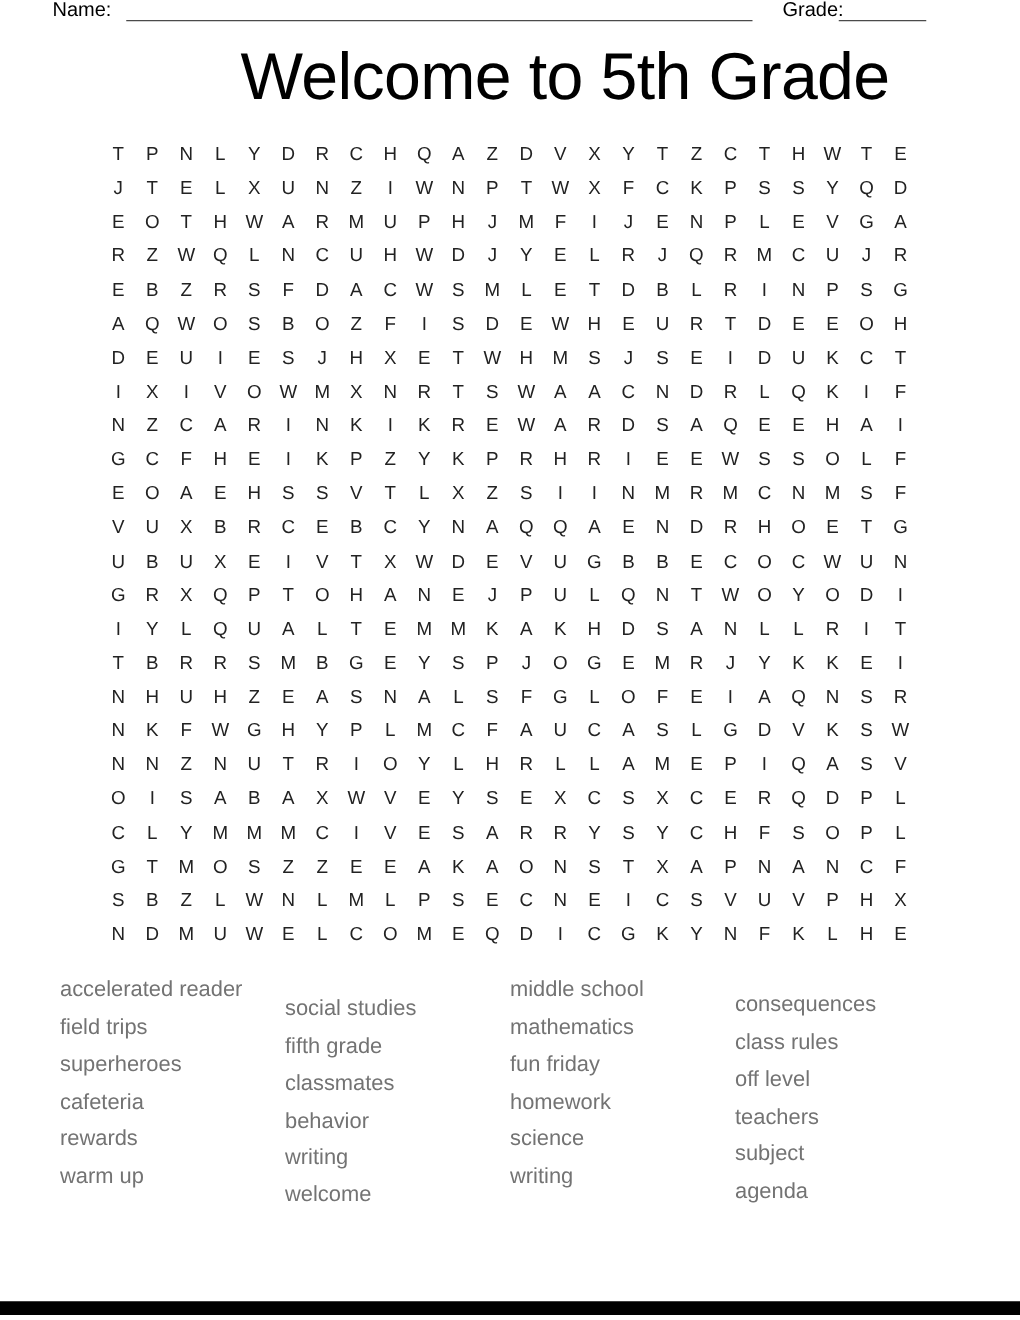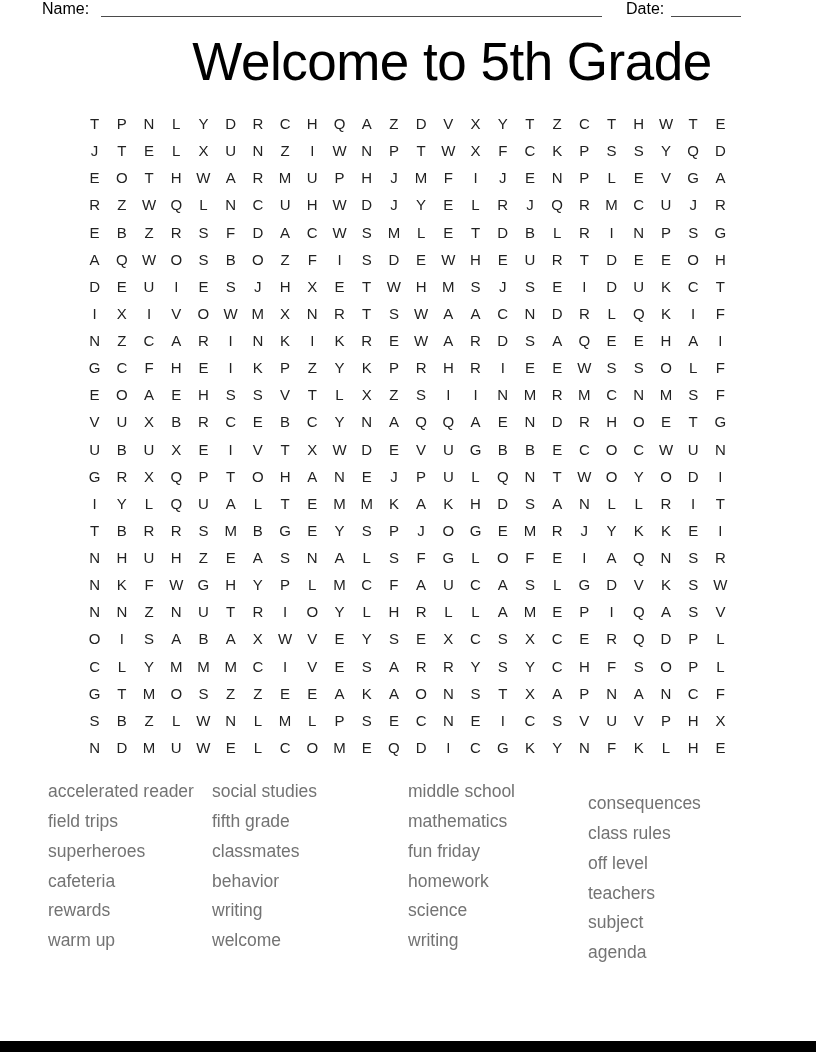--- a/index.html
+++ b/index.html
@@ -69,21 +69,21 @@
   
   .word-bank {
     position: absolute;
     left: 0;
     top: 777px;
     width: 100%;
     height: 185px;
   }
   .wb-col { position: absolute; top: 0; }
   .wb-col-0 { left: 48px; }
-  .wb-col-1 { left: 212px; }
+  .wb-col-1 { left: 228px; margin-top: 15px; }
   .wb-col-2 { left: 408px; }
   .wb-col-3 { left: 588px; margin-top: 12px; }
   .word {
     font-size: 17.5px;
     line-height: 29.85px;
     color: #737373;
     white-space: nowrap;
   }
 
   
@@ -97,21 +97,21 @@
   }
 </style>
 </head>
 <body>
 
 <div class="page">
 
   <span class="hdr-label name-label">Name:</span>
   <span class="blank-line name-line"></span>
 
-  <span class="hdr-label date-label">Date:</span>
+  <span class="hdr-label date-label">Grade:</span>
   <span class="blank-line date-line"></span>
 
   <div class="title">Welcome to 5th Grade</div>
 
   <div class="grid">
       <div class="cell">T</div>
       <div class="cell">P</div>
       <div class="cell">N</div>
       <div class="cell">L</div>
       <div class="cell">Y</div>

